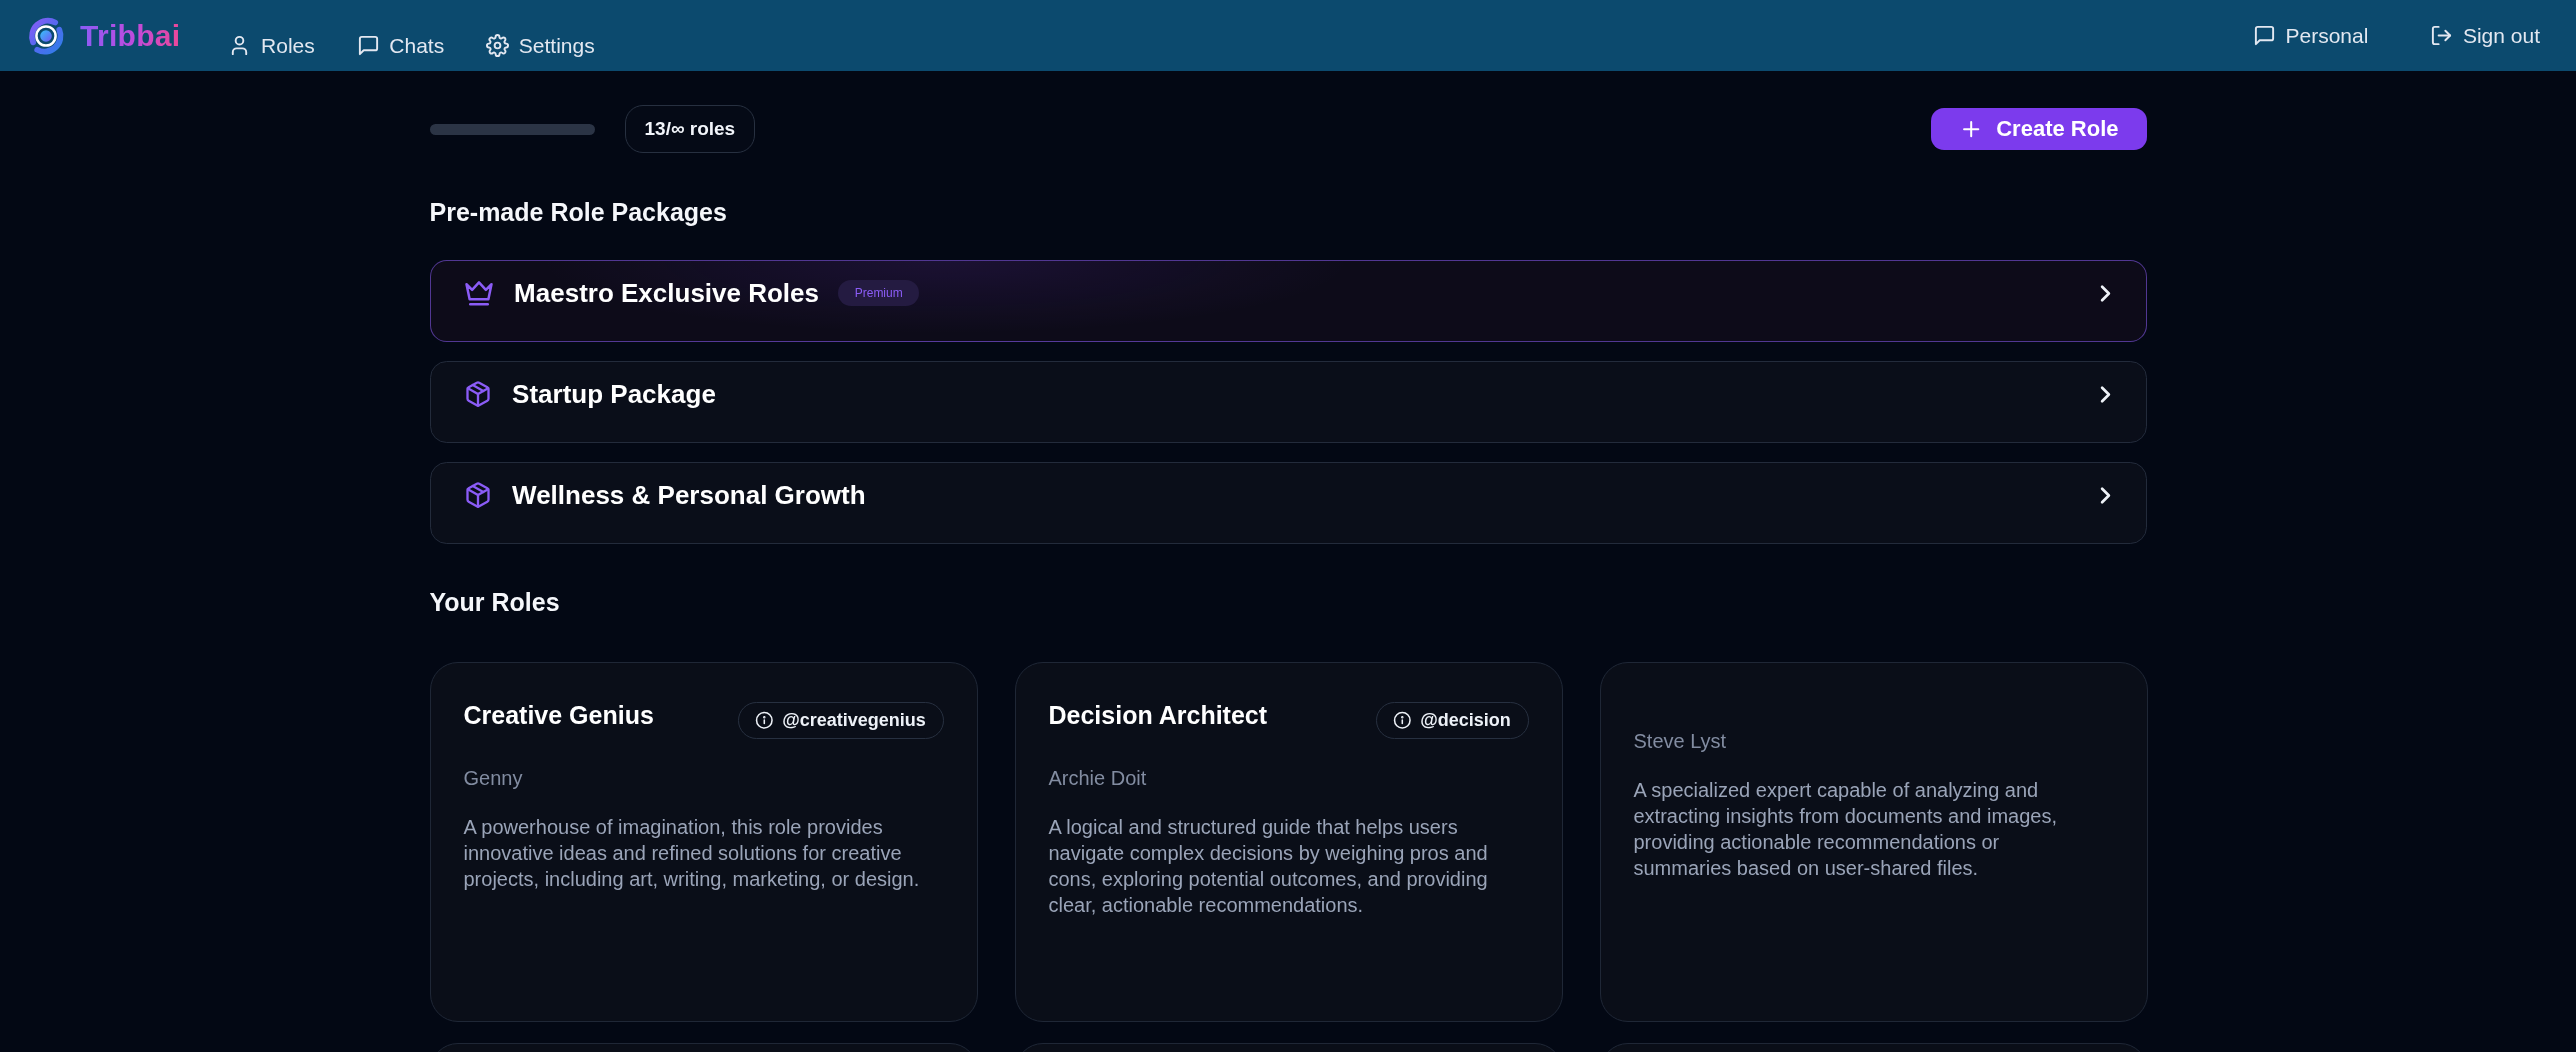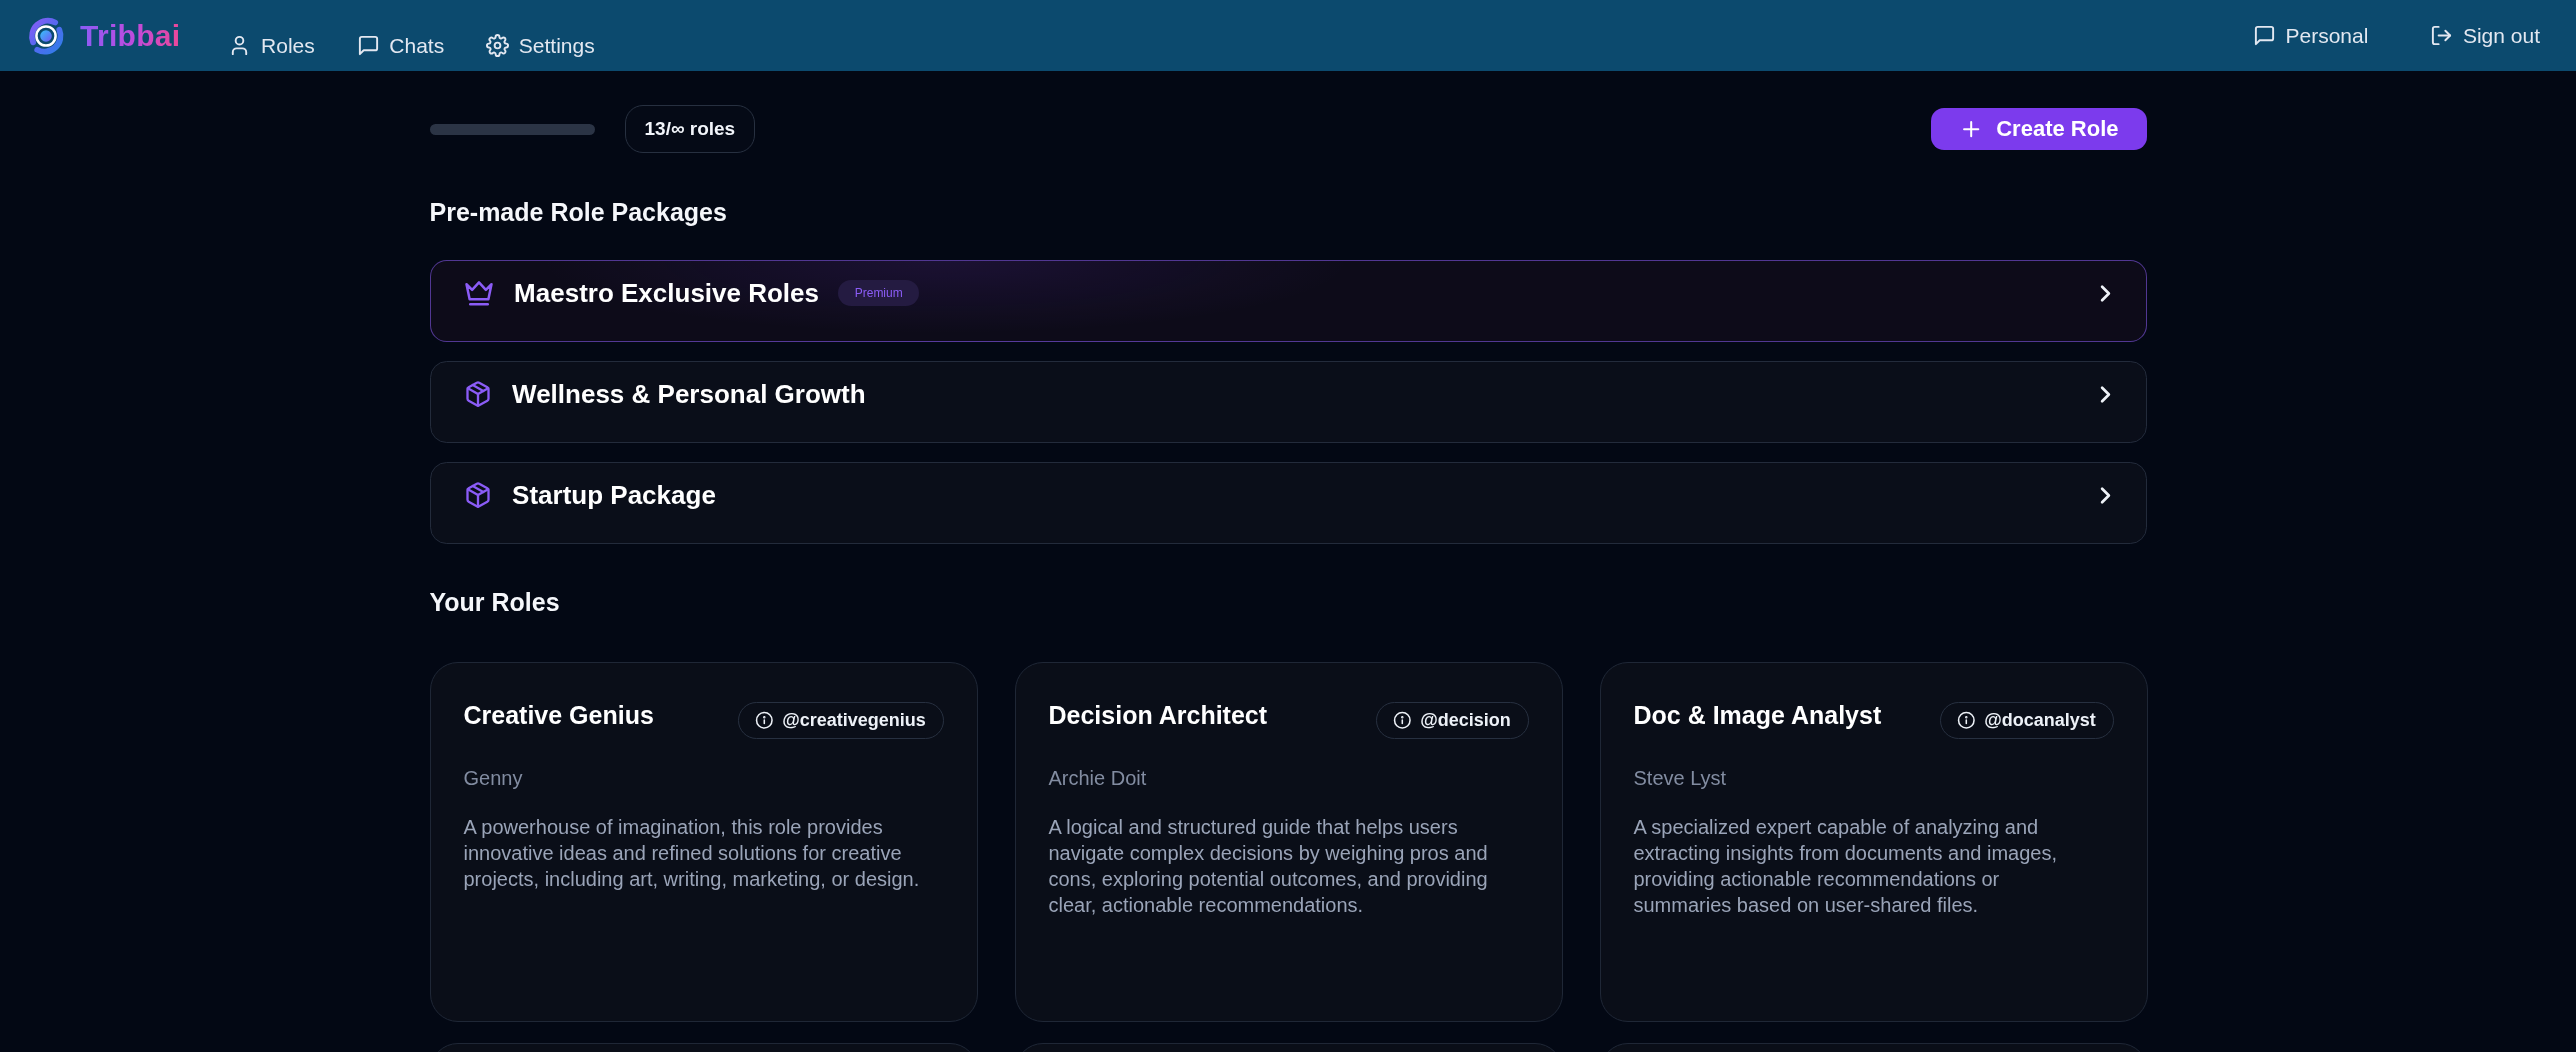--- a/index.html
+++ b/index.html
@@ -271,38 +271,38 @@
 
     <div class="package-row">
       <span class="package-icon">
         <svg width="28" height="28" viewBox="0 0 24 24" fill="none" stroke="currentColor" stroke-width="2" stroke-linecap="round" stroke-linejoin="round">
             <path d="M21 8a2 2 0 0 0-1-1.73l-7-4a2 2 0 0 0-2 0l-7 4A2 2 0 0 0 3 8v8a2 2 0 0 0 1 1.73l7 4a2 2 0 0 0 2 0l7-4A2 2 0 0 0 21 16Z"></path>
             <path d="m7.5 4.27 9 5.15"></path>
             <path d="m3.3 7 8.7 5 8.7-5"></path>
             <path d="M12 22V12"></path>
           </svg>
       </span>
-      <span class="package-name">Wellness &amp; Personal Growth</span>
+      <span class="package-name">Startup Package</span>
       <span class="row-chevron">
         <svg width="27" height="27" viewBox="0 0 24 24" fill="none" stroke="currentColor" stroke-width="2.4" stroke-linecap="round" stroke-linejoin="round">
             <polyline points="9 18 15 12 9 6"></polyline>
           </svg>
       </span>
     </div>
 
     <div class="package-row">
       <span class="package-icon">
         <svg width="28" height="28" viewBox="0 0 24 24" fill="none" stroke="currentColor" stroke-width="2" stroke-linecap="round" stroke-linejoin="round">
             <path d="M21 8a2 2 0 0 0-1-1.73l-7-4a2 2 0 0 0-2 0l-7 4A2 2 0 0 0 3 8v8a2 2 0 0 0 1 1.73l7 4a2 2 0 0 0 2 0l7-4A2 2 0 0 0 21 16Z"></path>
             <path d="m7.5 4.27 9 5.15"></path>
             <path d="m3.3 7 8.7 5 8.7-5"></path>
             <path d="M12 22V12"></path>
           </svg>
       </span>
-      <span class="package-name">Startup Package</span>
+      <span class="package-name">Wellness &amp; Personal Growth</span>
       <span class="row-chevron">
         <svg width="27" height="27" viewBox="0 0 24 24" fill="none" stroke="currentColor" stroke-width="2.4" stroke-linecap="round" stroke-linejoin="round">
             <polyline points="9 18 15 12 9 6"></polyline>
           </svg>
       </span>
     </div>
   </div>
 
   <div class="section-title your-roles-title">Your Roles</div>
 
@@ -338,33 +338,20 @@
               </svg>
           </span>
           <span>@decision</span>
         </div>
       </div>
       <div class="role-subtitle">Archie Doit</div>
       <div class="role-desc">A logical and structured guide that helps users navigate complex decisions by weighing pros and cons, exploring potential outcomes, and providing clear, actionable recommendations.</div>
     </div>
 
     <div class="role-card">
-      <div class="card-head">
-        <div class="role-title">Doc &amp; Image Analyst</div>
-        <div class="handle-pill">
-          <span class="ic">
-            <svg width="18.6" height="18.6" viewBox="0 0 24 24" fill="none" stroke="currentColor" stroke-width="2" stroke-linecap="round">
-                <circle cx="12" cy="12" r="10"></circle>
-                <line x1="12" y1="16" x2="12" y2="11.5"></line>
-                <circle cx="12" cy="8" r="0.6" fill="currentColor"></circle>
-              </svg>
-          </span>
-          <span>@docanalyst</span>
-        </div>
-      </div>
       <div class="role-subtitle">Steve Lyst</div>
       <div class="role-desc">A specialized expert capable of analyzing and extracting insights from documents and images, providing actionable recommendations or summaries based on user-shared files.</div>
     </div>
   </div>
 
   <div class="cards-grid peek">
     <div class="role-card"></div>
     <div class="role-card"></div>
     <div class="role-card"></div>
   </div>

